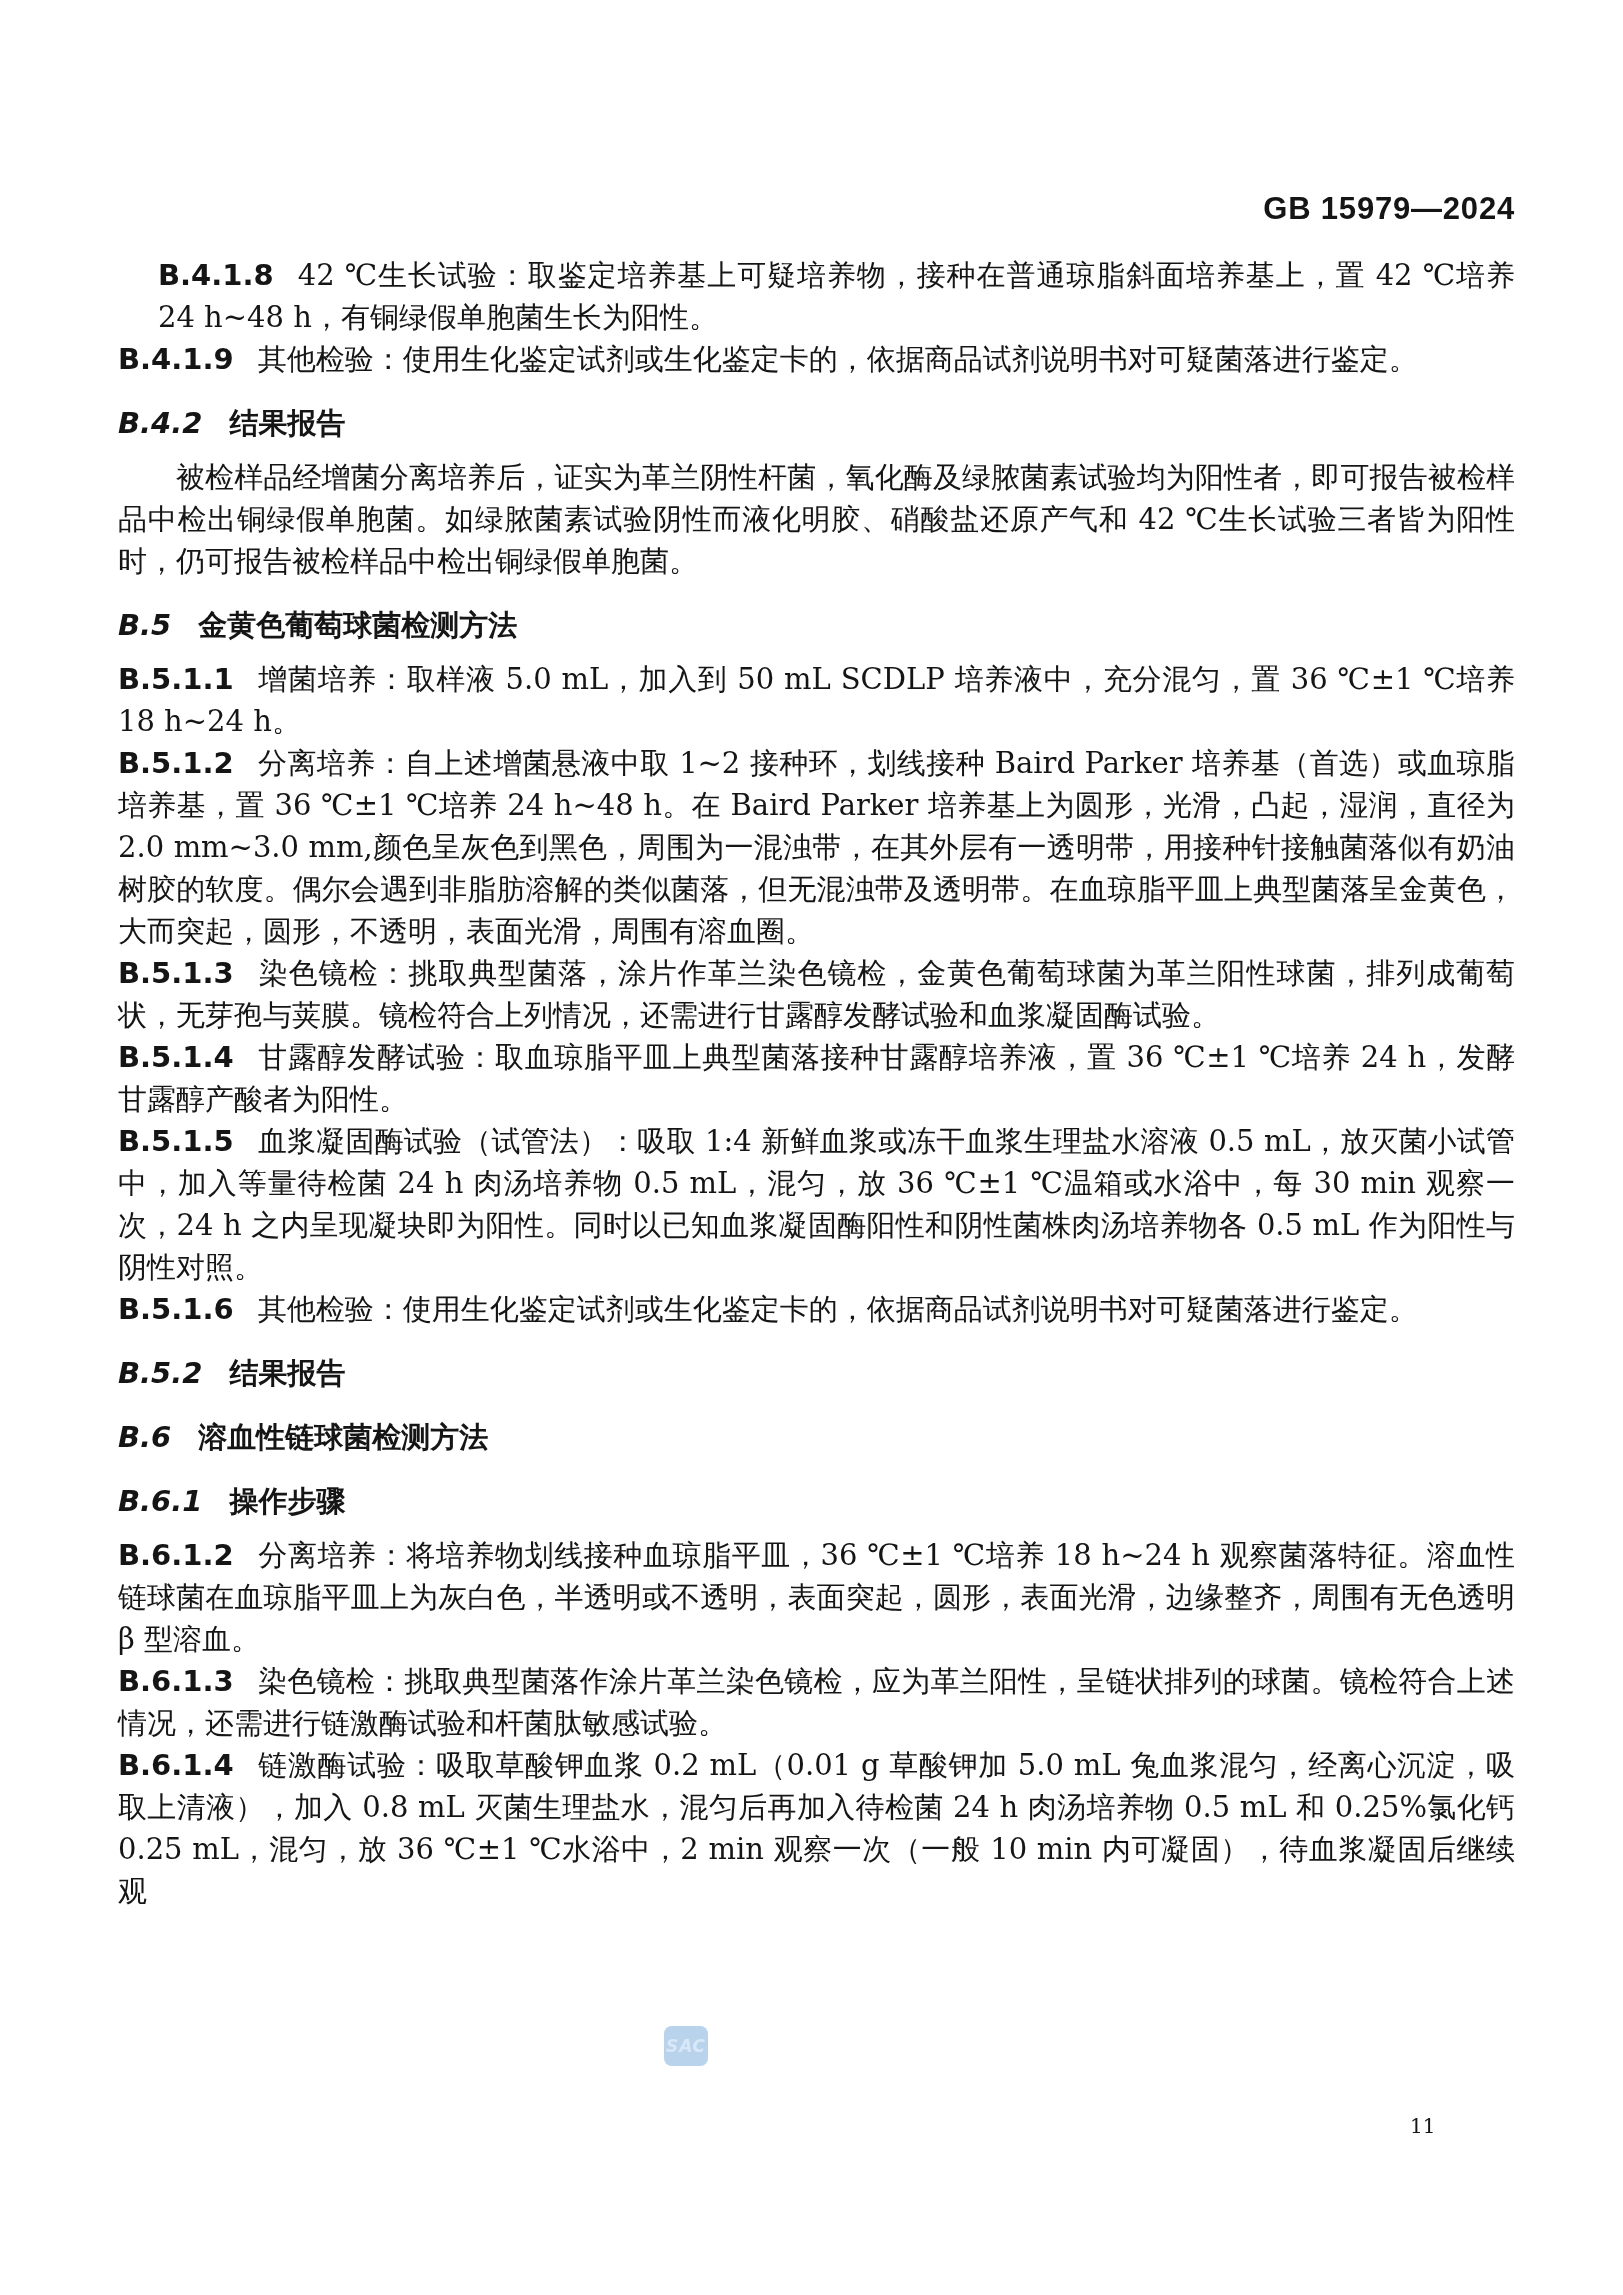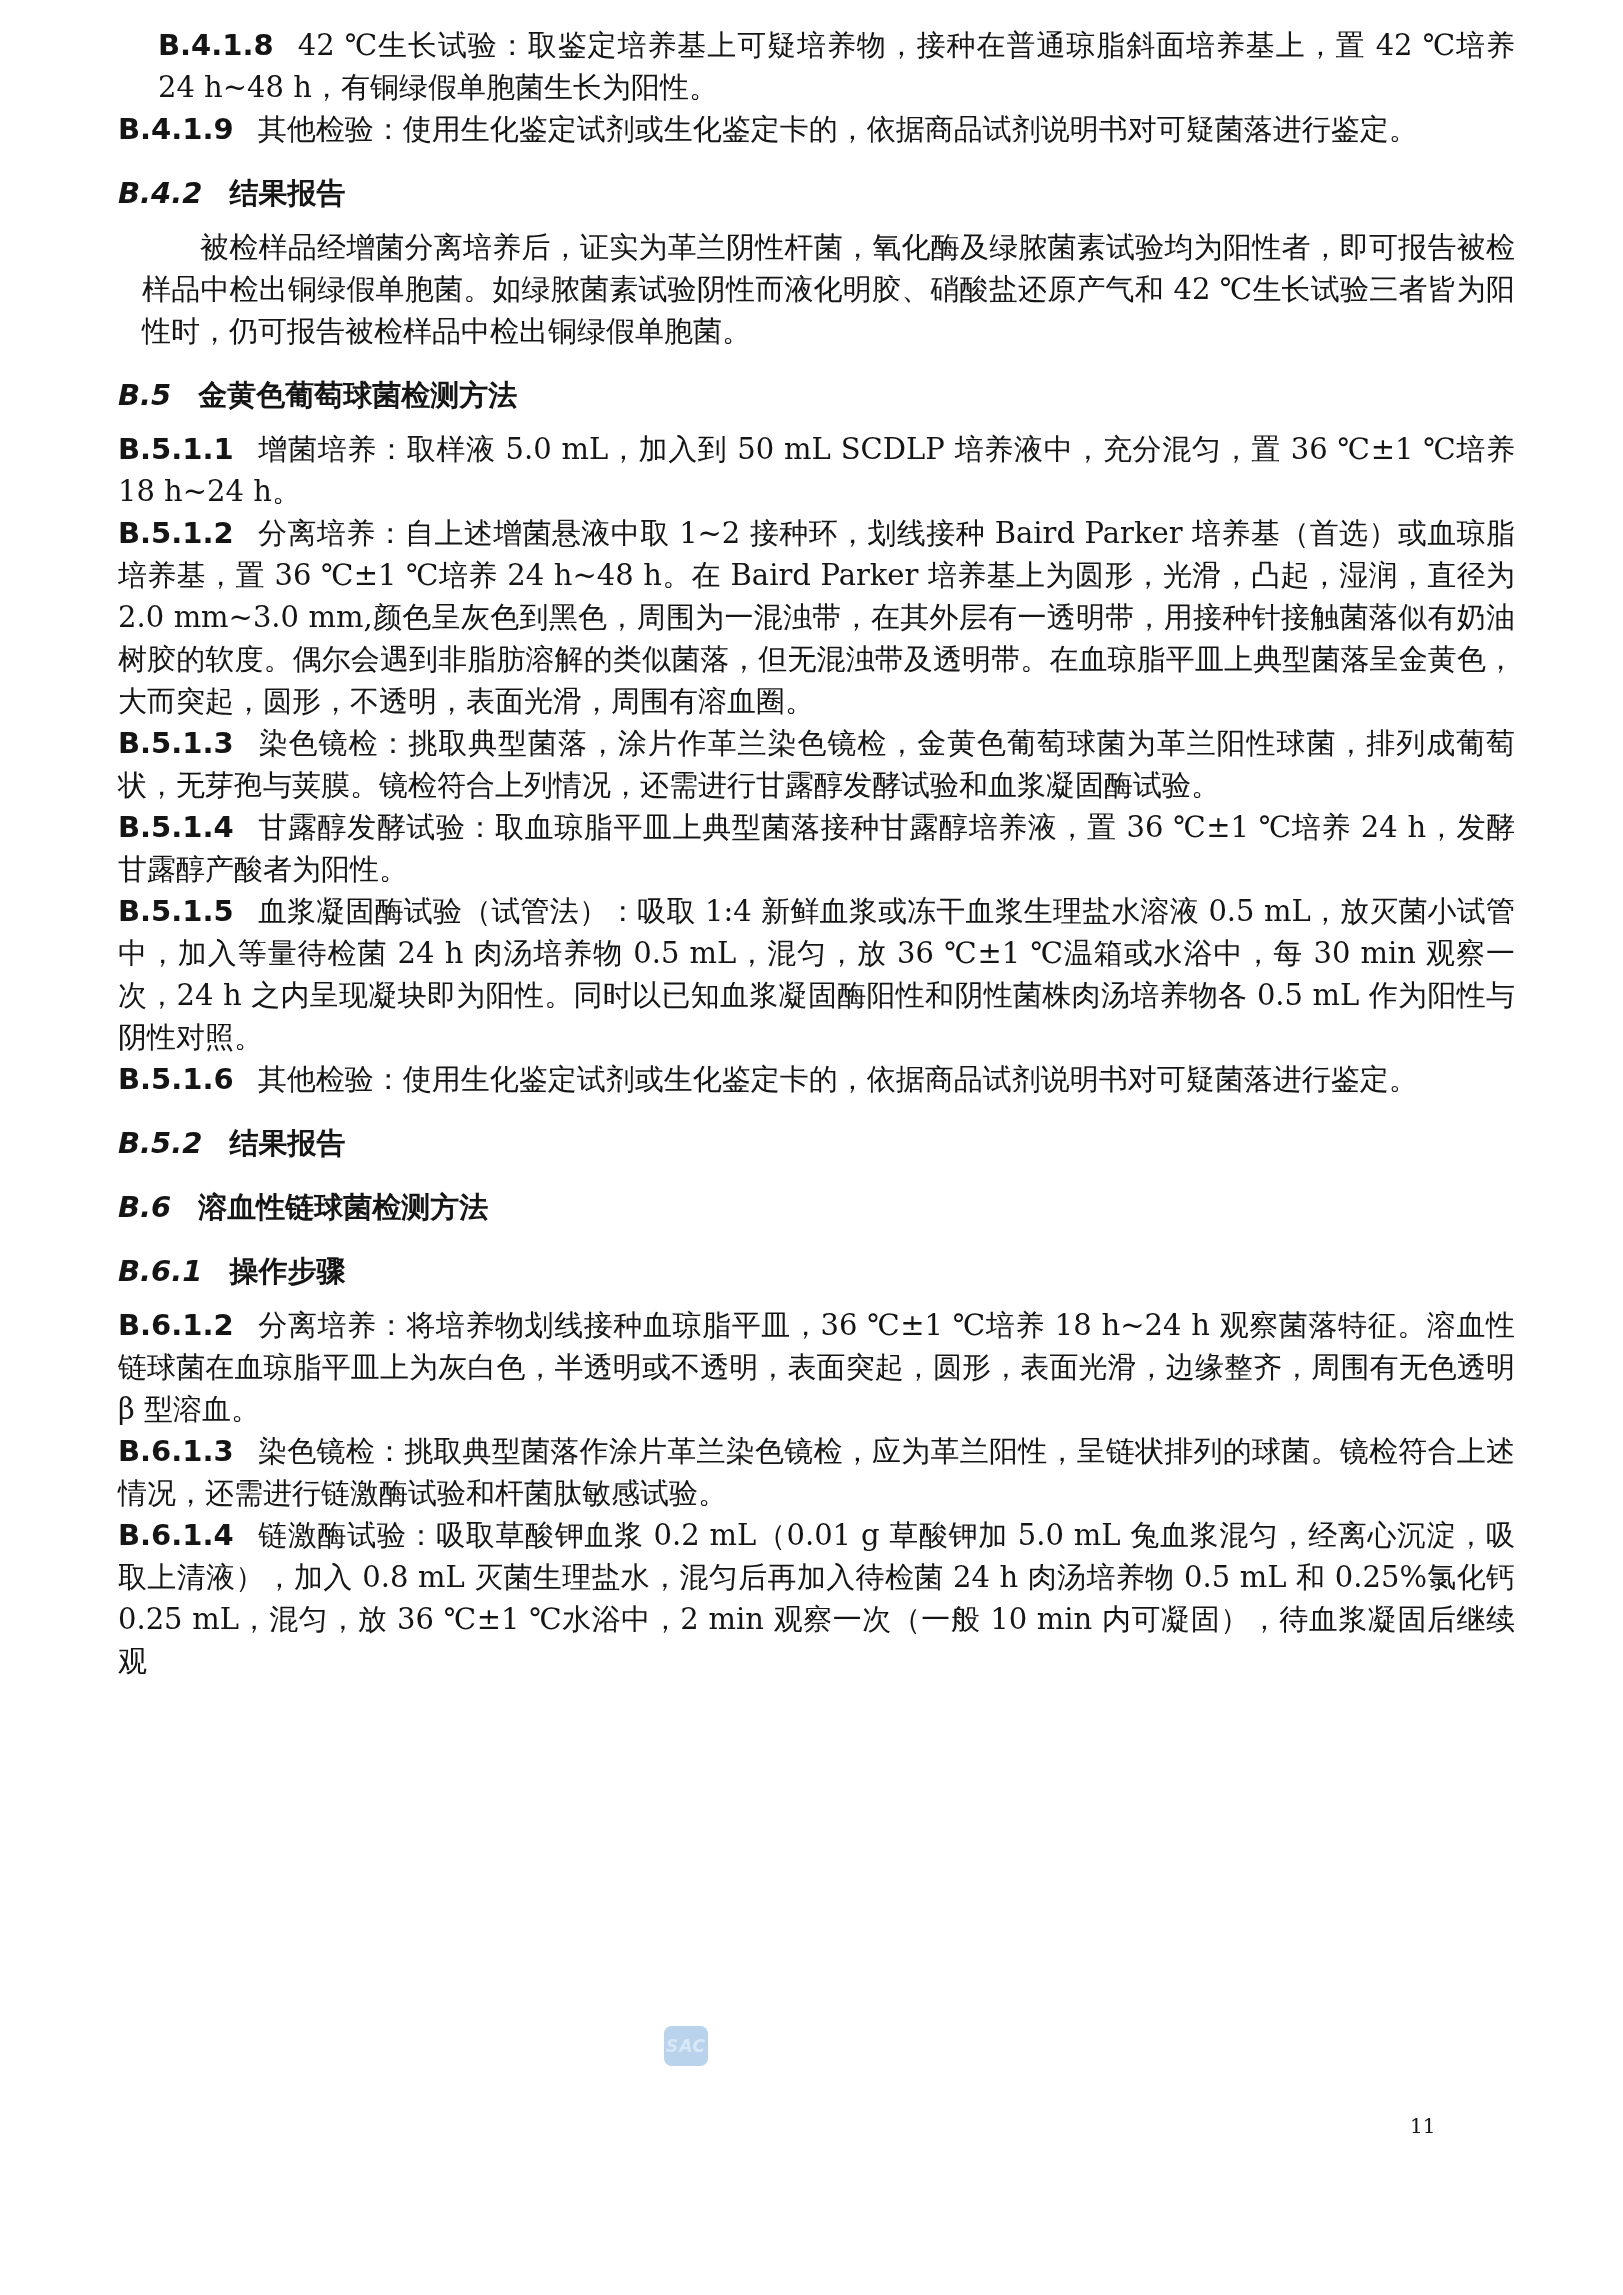--- a/index.html
+++ b/index.html
@@ -43,21 +43,21 @@
   }
   .heading {
     font-family: "DejaVu Sans", sans-serif;
     font-weight: bold;
     font-size: 29px;
     line-height: 42px;
     text-align: left;
     margin: 22px 0 12px 0;
   }
   .heading .label { margin-right: 27px; font-style: italic; }
-  .para { text-indent: 2em; margin-left: 24px; }
+  .para { text-indent: 2em; }
   .watermark-chip {
     position: absolute;
     left: 664px;
     top: 2026px;
     width: 44px;
     height: 40px;
     background: #b9d3ec;
     border-radius: 7.6px;
     z-index: 0;
     display: flex;
@@ -84,20 +84,21 @@
 <body>
 
 <div class="page">
 
   <div class="watermark-chip">
     <span>SAC</span>
   </div>
 
   <div class="content">
 
+    <div class="doc-header">GB 15979—2024</div>
 
     <div class="block clause first"><span class="label">B.4.1.8</span><span>42 ℃生长试验：取鉴定培养基上可疑培养物，接种在普通琼脂斜面培养基上，置 42 ℃培养 24 h~48 h，有铜绿假单胞菌生长为阳性。</span></div>
 
     <div class="block clause"><span class="label">B.4.1.9</span><span>其他检验：使用生化鉴定试剂或生化鉴定卡的，依据商品试剂说明书对可疑菌落进行鉴定。</span></div>
 
     <div class="block heading"><span class="label">B.4.2</span><span>结果报告</span></div>
 
     <div class="block para"><span>被检样品经增菌分离培养后，证实为革兰阴性杆菌，氧化酶及绿脓菌素试验均为阳性者，即可报告被检样品中检出铜绿假单胞菌。如绿脓菌素试验阴性而液化明胶、硝酸盐还原产气和 42 ℃生长试验三者皆为阳性时，仍可报告被检样品中检出铜绿假单胞菌。</span></div>
 
     <div class="block heading"><span class="label">B.5</span><span>金黄色葡萄球菌检测方法</span></div>

